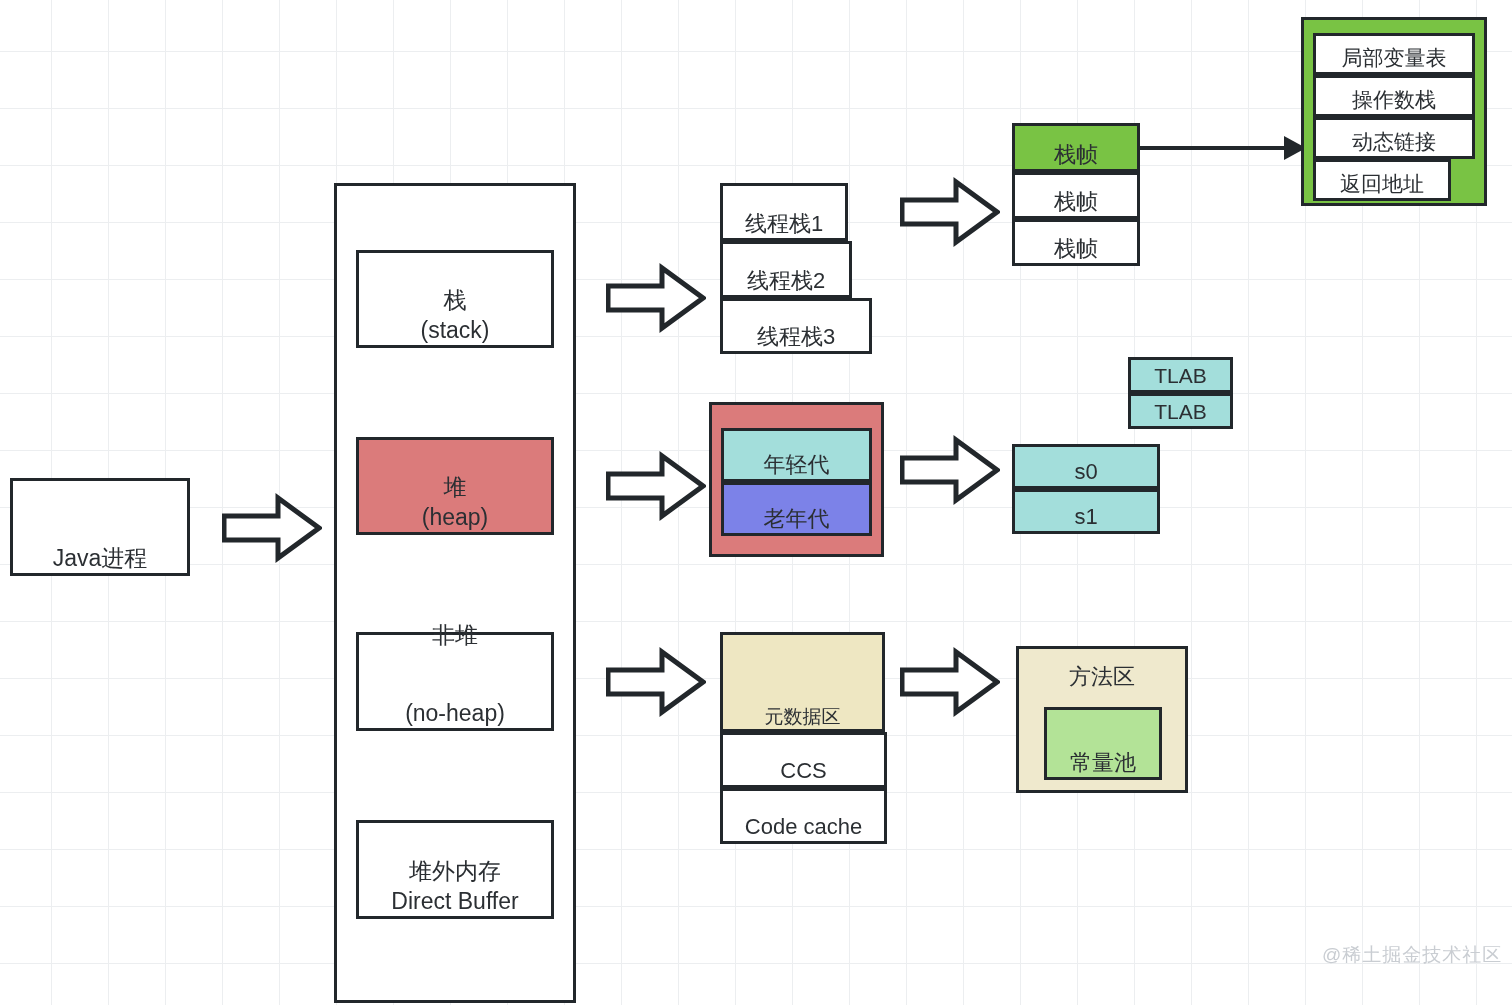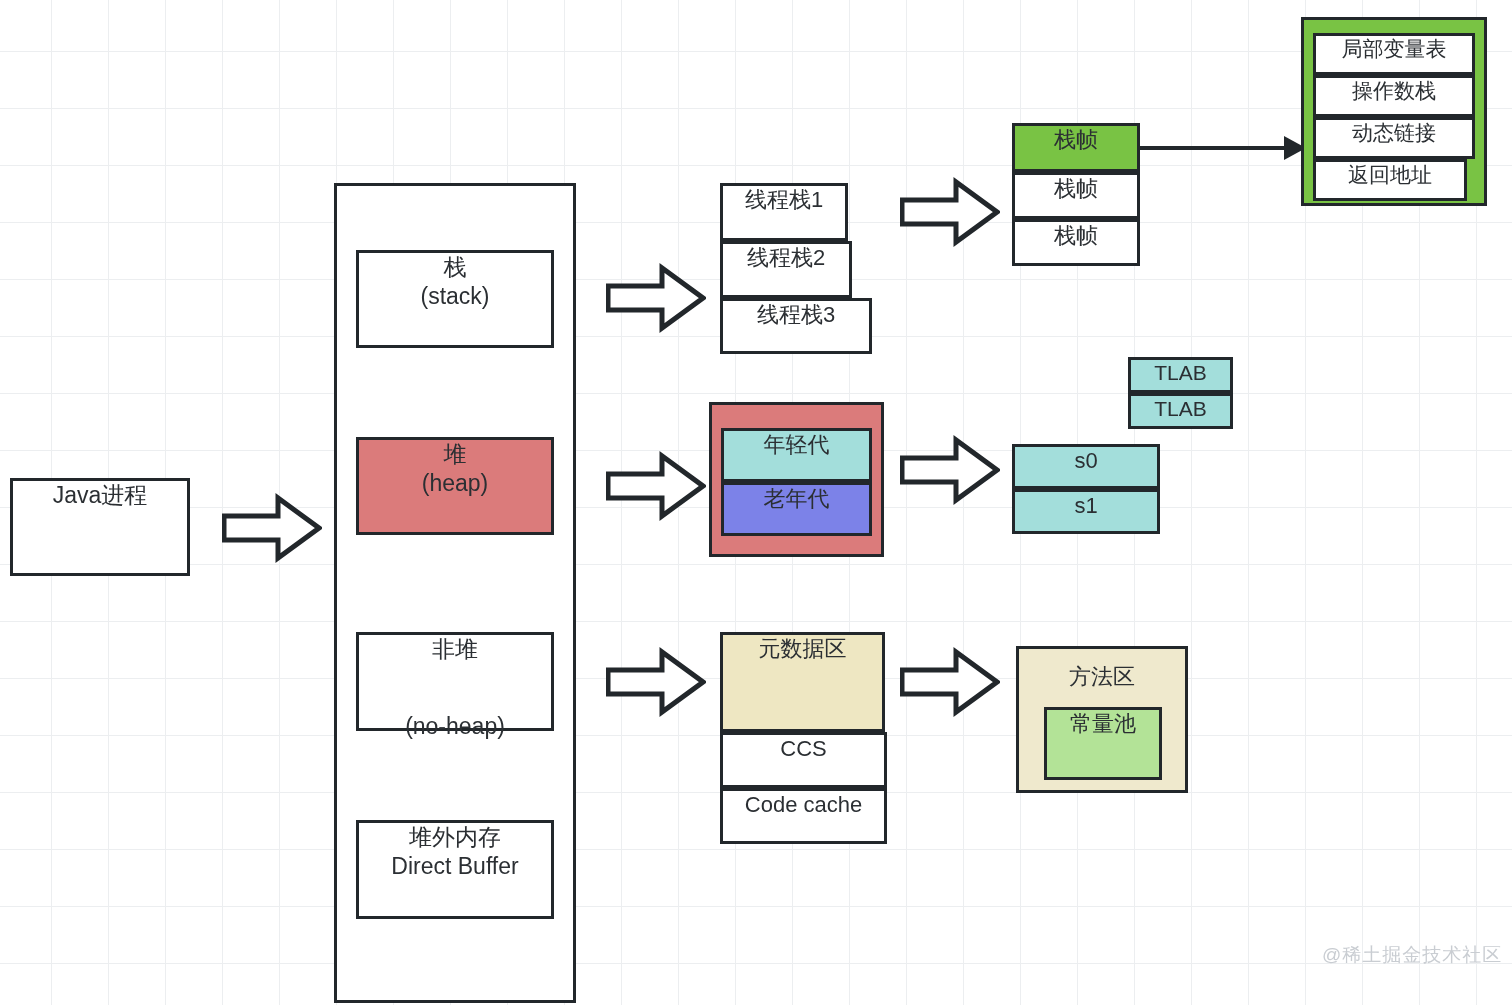--- a/index.html
+++ b/index.html
@@ -24,21 +24,21 @@
   }
 
   .box {
     position: absolute;
     box-sizing: border-box;
     border: 3px solid #22272b;
     background: #ffffff;
     display: flex;
     flex-direction: column;
     align-items: center;
-    justify-content: flex-start;
+    justify-content: flex-end;
     text-align: center;
     line-height: 1.28;
     color: #2b2f33;
     -webkit-font-smoothing: antialiased;
   }
   .box .ln { display: block; white-space: nowrap; }
 
   .plain { background: #ffffff; }
   .heap-red   { background: #db7b7b; }
   .young-cyan { background: #a3dedb; }
@@ -158,21 +158,21 @@
   </div>
   <div class="box plain" style="left:1313px; top:33px; width:162px; height:42px; font-size:21px;">
     <span class="ln">局部变量表</span>
   </div>
   <div class="box plain" style="left:1313px; top:75px; width:162px; height:42px; font-size:21px;">
     <span class="ln">操作数栈</span>
   </div>
   <div class="box plain" style="left:1313px; top:117px; width:162px; height:42px; font-size:21px;">
     <span class="ln">动态链接</span>
   </div>
-  <div class="box plain" style="left:1313px; top:159px; width:154px; height:42px; font-size:21px;">
+  <div class="box plain" style="left:1313px; top:159px; width:138px; height:42px; font-size:21px;">
     <span class="ln">返回地址</span>
   </div>
 
   <div class="box heap-red" style="left:709px; top:402px; width:175px; height:155px;">
   </div>
   <div class="box young-cyan" style="left:721px; top:428px; width:151px; height:54px; font-size:22px;">
     <span class="ln">年轻代</span>
   </div>
   <div class="box old-purple" style="left:721px; top:482px; width:151px; height:54px; font-size:22px;">
     <span class="ln">老年代</span>
@@ -191,21 +191,21 @@
     <span class="ln">s1</span>
   </div>
 
   <div class="box eden-cyan" style="left:1128px; top:357px; width:105px; height:36px; font-size:21px; z-index:4;">
     <span class="ln">TLAB</span>
   </div>
   <div class="box eden-cyan" style="left:1128px; top:393px; width:105px; height:36px; font-size:21px; z-index:4;">
     <span class="ln">TLAB</span>
   </div>
 
-  <div class="box meta-beige" style="left:720px; top:632px; width:165px; height:100px; font-size:22px;">
+  <div class="box meta-beige" style="left:720px; top:632px; width:165px; height:100px; font-size:19px;">
     <span class="ln">元数据区</span>
   </div>
   <div class="box plain" style="left:720px; top:732px; width:167px; height:56px; font-size:22px;">
     <span class="ln">CCS</span>
   </div>
   <div class="box plain" style="left:720px; top:788px; width:167px; height:56px; font-size:22px;">
     <span class="ln">Code cache</span>
   </div>
 
   <div class="blockarrow" style="left:900px; top:646px; width:100px; height:72px;">

